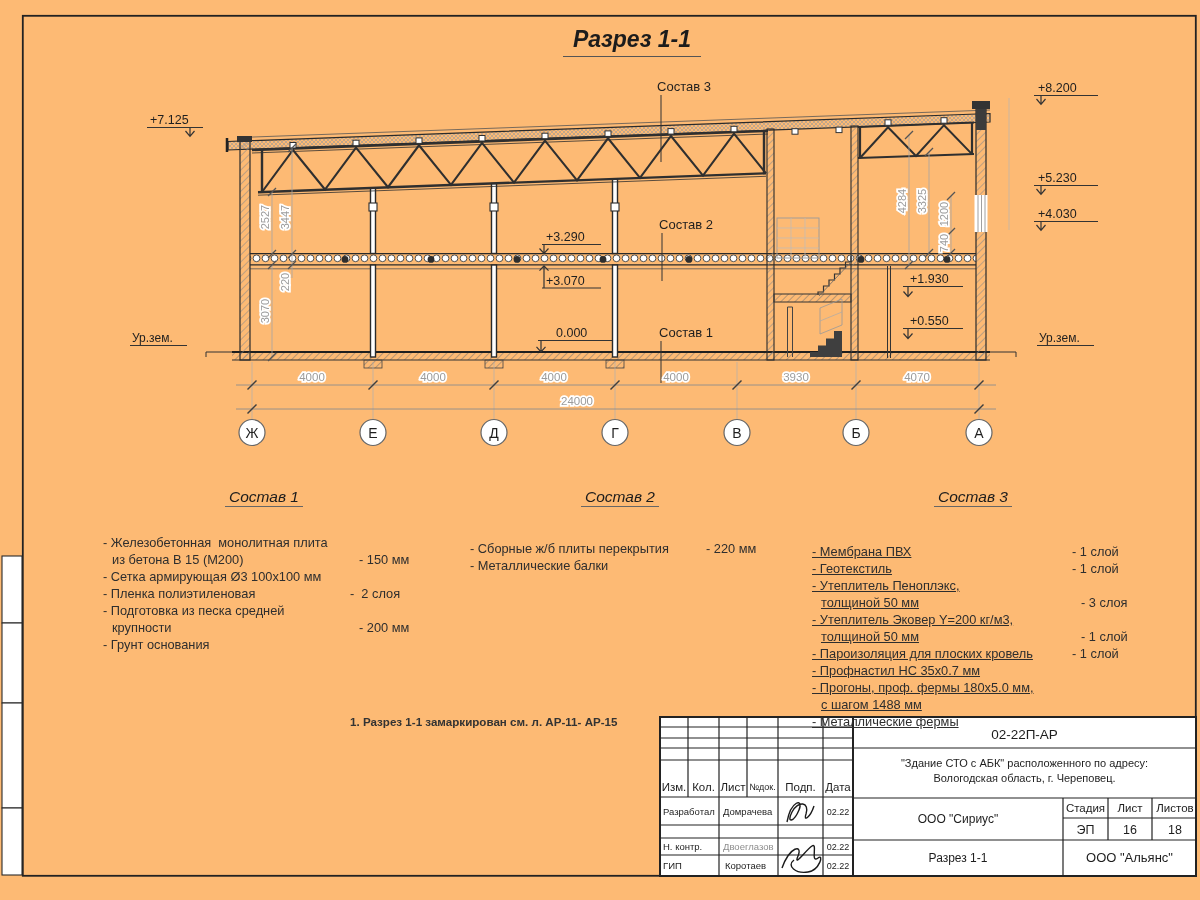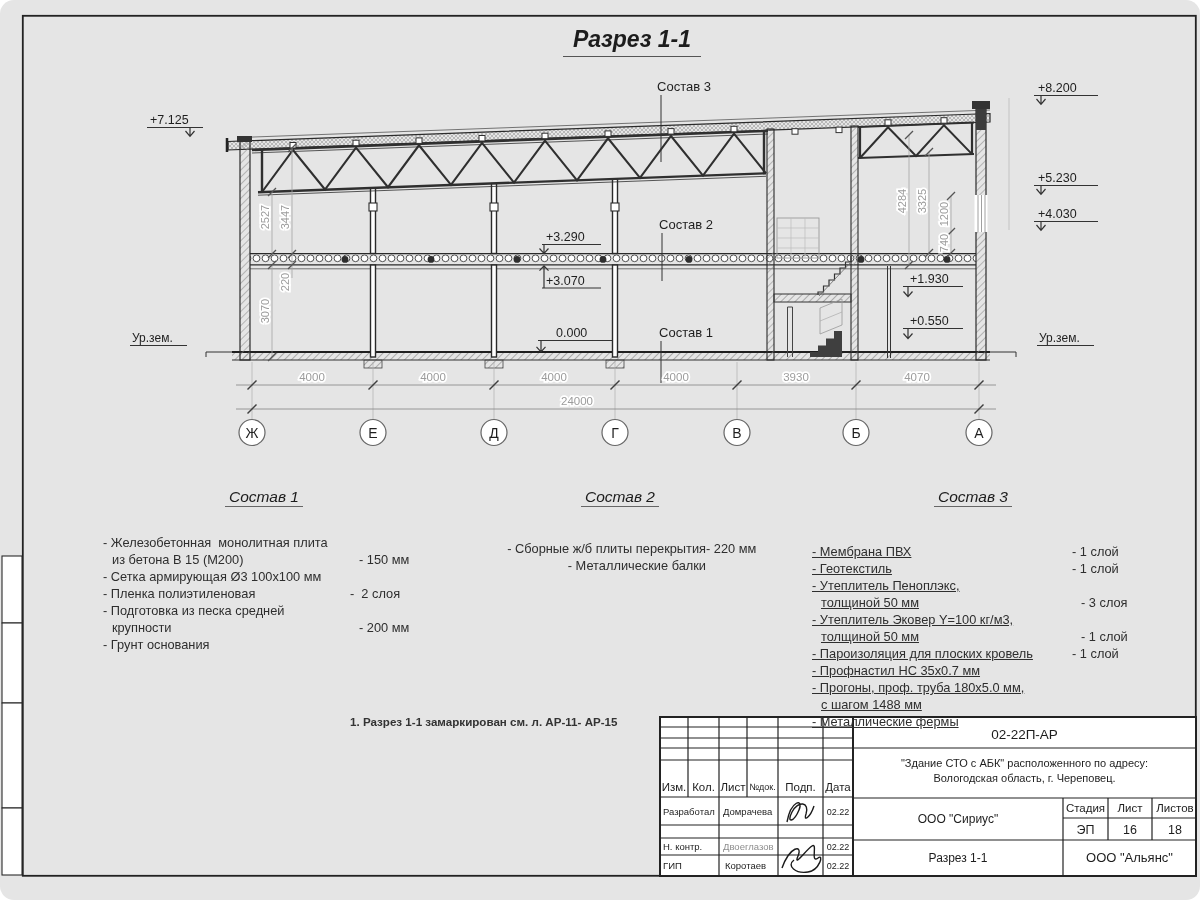--- a/index.html
+++ b/index.html
@@ -1,35 +1,35 @@
 <!DOCTYPE html>
 <html><head>
 <meta charset="utf-8">
 <style>
   html,body{margin:0;padding:0;background:#fff;}
-  .page{position:relative;width:1200px;height:900px;background:#e5e5e5;overflow:hidden;
-        font-family:"Liberation Sans",sans-serif;color:#222;border-radius:14px;}
+  .page{position:relative;width:1200px;height:900px;background:#fdba74;overflow:hidden;
+        font-family:"Liberation Sans",sans-serif;color:#222;}
   svg text{font-family:"Liberation Sans",sans-serif;}
   .sheet-title{position:absolute;left:430px;top:26px;width:404px;text-align:center;}
   .sheet-title span{display:inline-block;font-size:23px;font-style:italic;font-weight:bold;
         color:#1c1c1c;border-bottom:1.6px solid #555;padding:0 10px 3px 10px;}
   .comp{position:absolute;font-size:12.8px;color:#2e2e2e;line-height:17px;}
   .comp-title{text-align:center;font-style:italic;font-size:15.5px;color:#1c1c1c;}
   .comp-title i{display:inline-block;border-bottom:1.3px solid #666;padding:0 4px 1px 4px;font-style:italic;}
   .comp-rows{display:block;}
   .comp-row{display:flex;}
   .comp-row .t{flex:0 0 auto;white-space:pre;}
   .comp-row .v{white-space:pre;}
   .comp-row.indent .t{padding-left:9px;}
   .comp1{left:103px;top:488px;width:322px;}
   .comp1 .comp-title{margin-bottom:27px;}
   .comp1 .t{width:247px;}
   .comp2{left:470px;top:488px;width:300px;}
   .comp2 .comp-title{margin-bottom:33px;}
-  .comp2 .t{width:236px;text-align:right;}
+  .comp2 .t{width:236px;}
   .comp3{left:812px;top:488px;width:322px;}
   .comp3 .comp-title{margin-bottom:36px;}
   .comp3 .t{width:260px;text-decoration:underline;}
   .note{position:absolute;left:350px;top:715px;font-size:11.6px;color:#333;font-weight:bold;}
 </style>
 </head>
 <body>
 
 <div class="page">
 
@@ -483,37 +483,37 @@
         </div>
         <div class="comp-row">
           <span class="t">- Утеплитель Пеноплэкс,</span>
           <span class="v"></span>
         </div>
         <div class="comp-row indent">
           <span class="t">толщиной 50 мм</span>
           <span class="v">- 3 слоя</span>
         </div>
         <div class="comp-row">
-          <span class="t">- Утеплитель Эковер Y=100 кг/м3,</span>
+          <span class="t">- Утеплитель Эковер Y=200 кг/м3,</span>
           <span class="v"></span>
         </div>
         <div class="comp-row indent">
           <span class="t">толщиной 50 мм</span>
           <span class="v">- 1 слой</span>
         </div>
         <div class="comp-row">
           <span class="t">- Пароизоляция для плоских кровель</span>
           <span class="v">- 1 слой</span>
         </div>
         <div class="comp-row">
           <span class="t">- Профнастил НС 35х0.7 мм</span>
           <span class="v"></span>
         </div>
         <div class="comp-row">
-          <span class="t">- Прогоны, проф. труба 180х5.0 мм,</span>
+          <span class="t">- Прогоны, проф. фермы 180х5.0 мм,</span>
           <span class="v"></span>
         </div>
         <div class="comp-row indent">
           <span class="t">с шагом 1488 мм</span>
           <span class="v"></span>
         </div>
         <div class="comp-row">
           <span class="t">- Металлические фермы</span>
           <span class="v"></span>
         </div>

